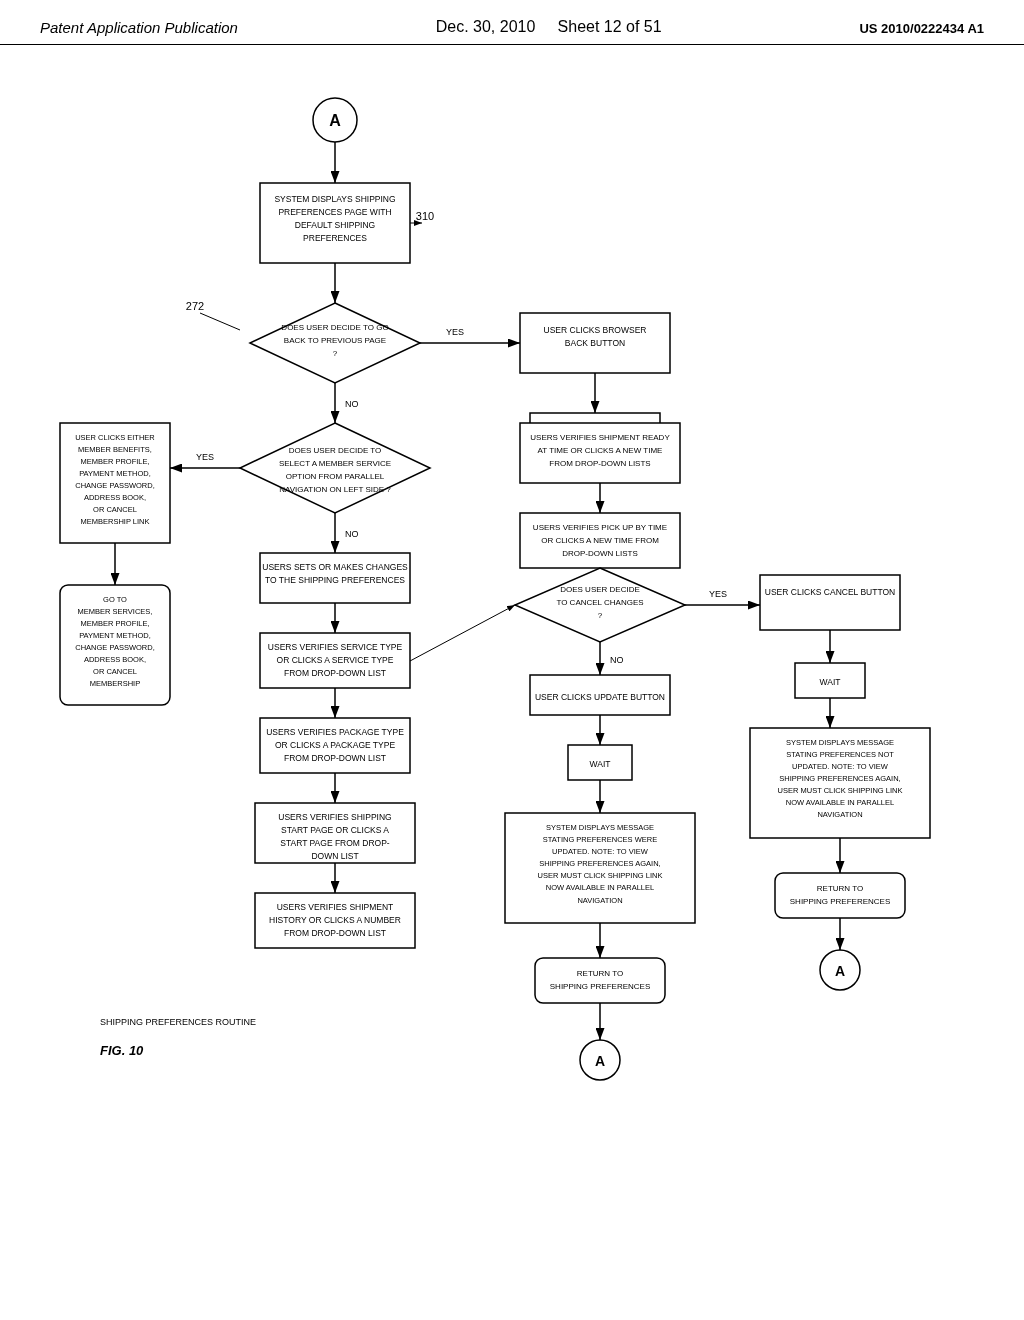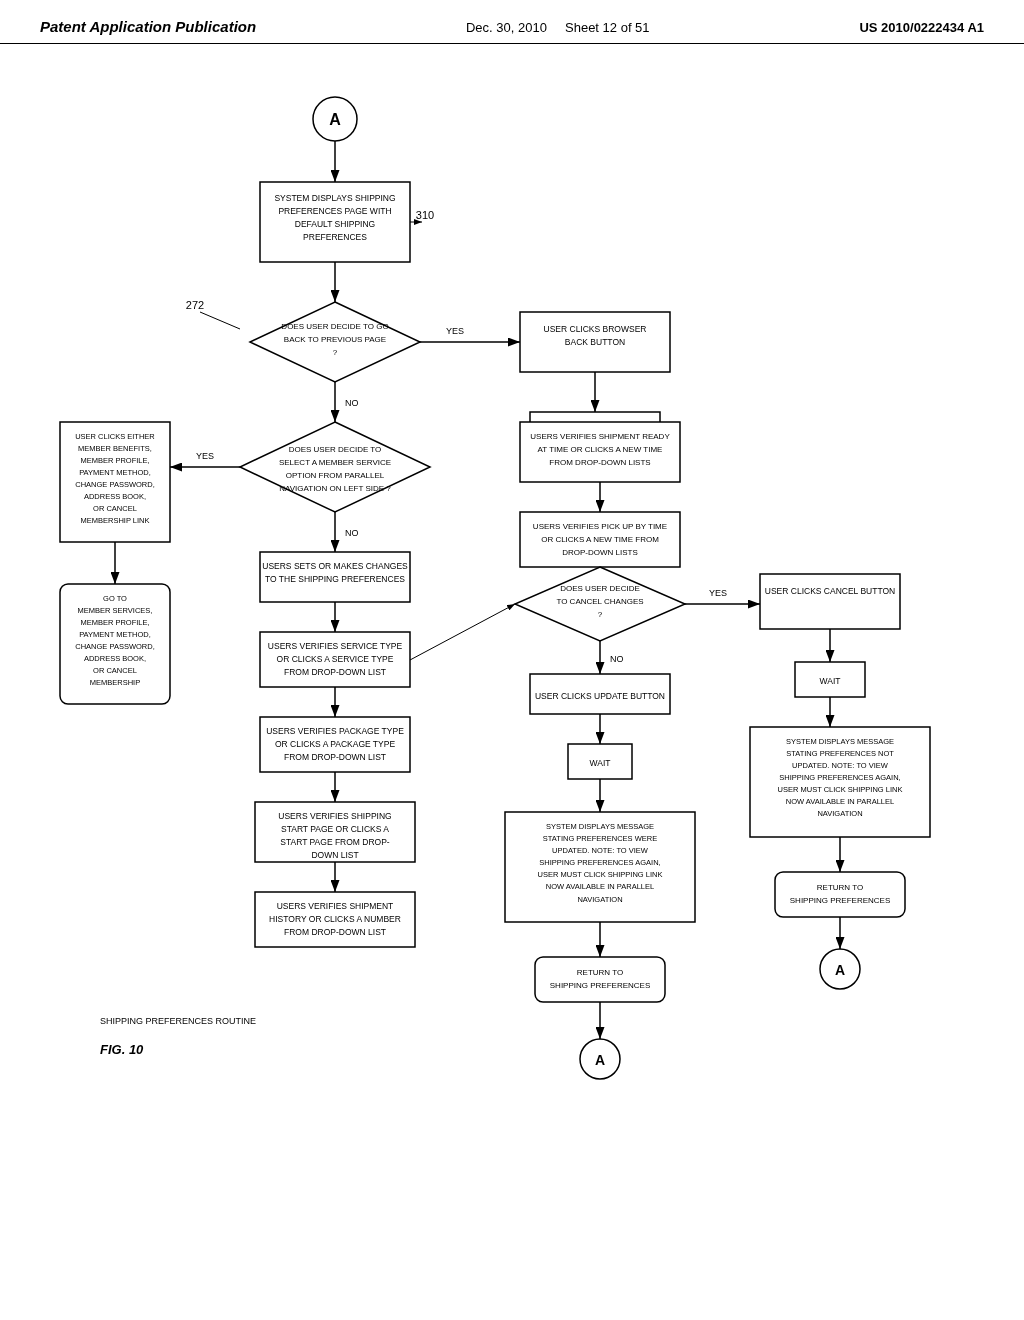--- a/index.html
+++ b/index.html
@@ -20,25 +20,25 @@
     }
     .header {
       display: flex;
       justify-content: space-between;
       align-items: flex-end;
       padding: 18px 40px 8px 40px;
       border-bottom: 1px solid #000;
     }
     .header-left {
       font-size: 15px;
-      font-weight: bold;
+      font-weight: normal;
       font-style: italic;
     }
     .header-center {
-      font-size: 13px;
+      font-size: 16px;
       text-align: center;
     }
     .header-right {
       font-size: 13px;
       font-weight: bold;
     }
     .diagram-area {
       padding: 20px 40px;
       position: relative;
       width: 100%;

